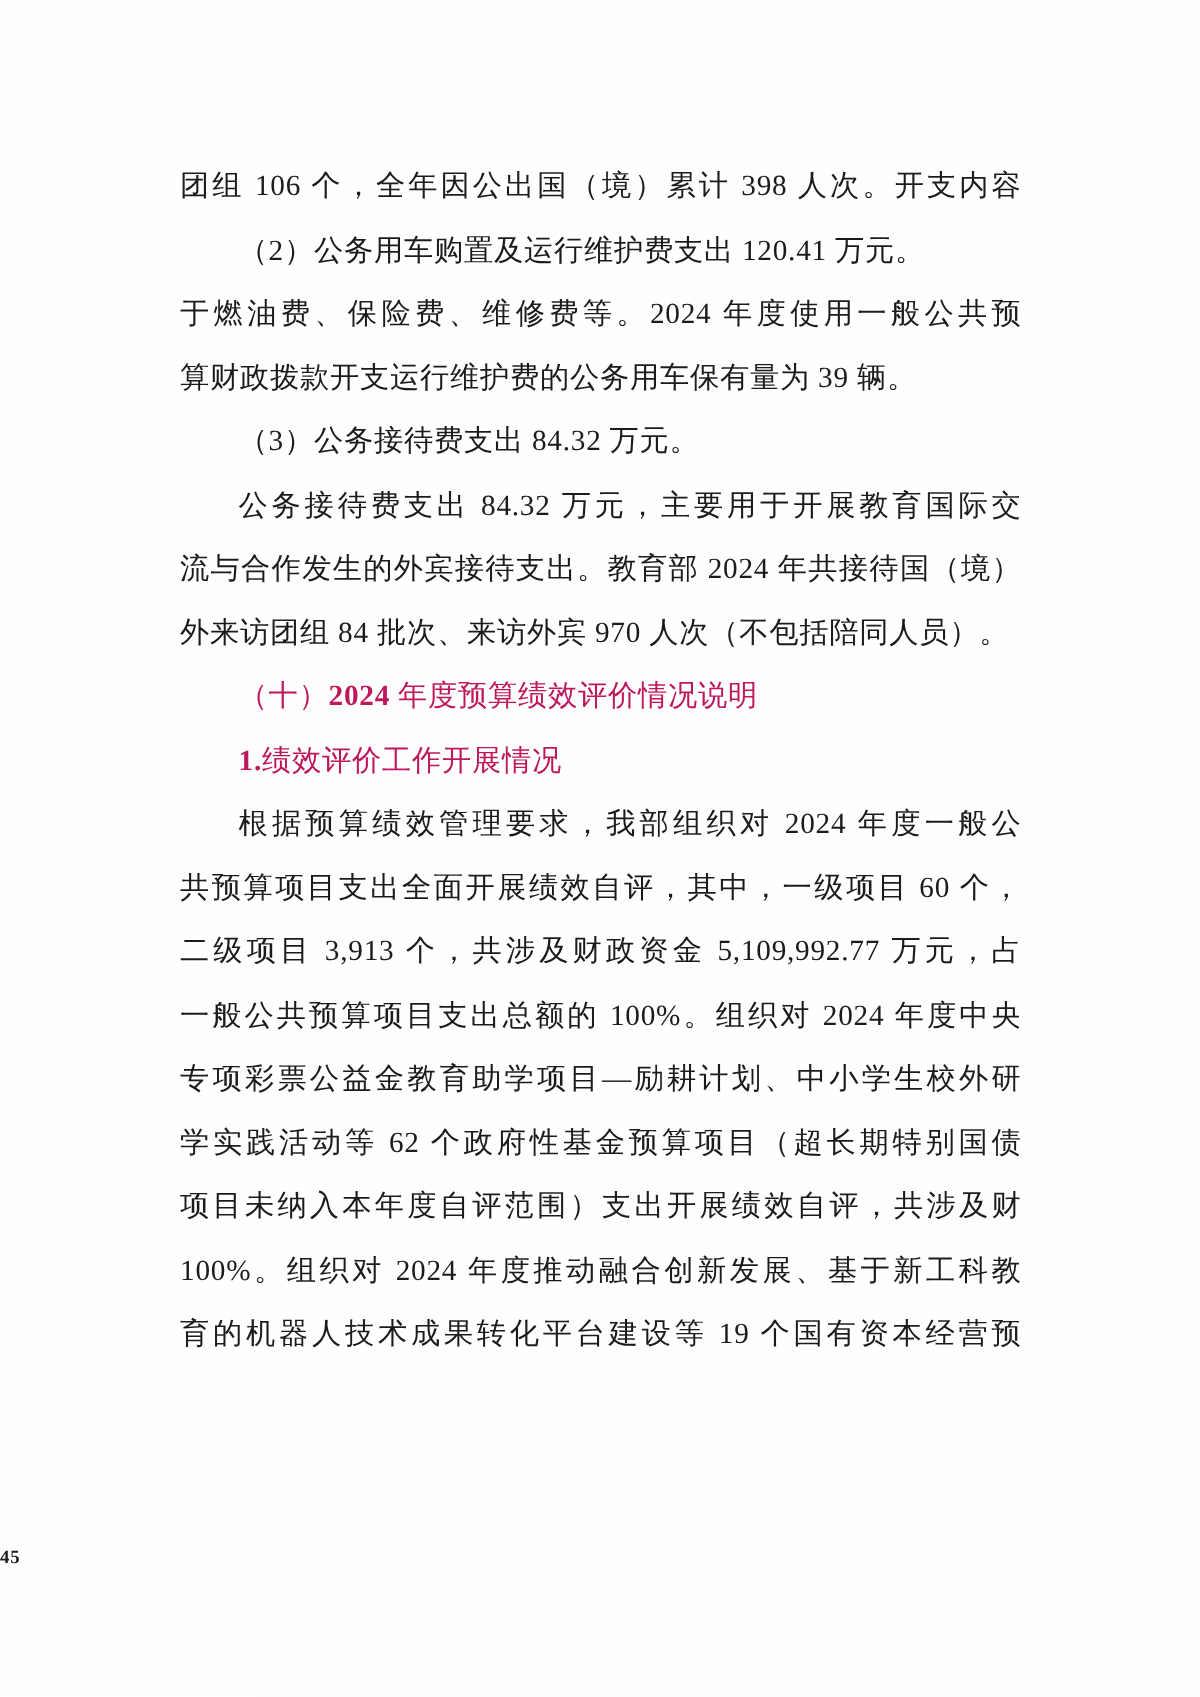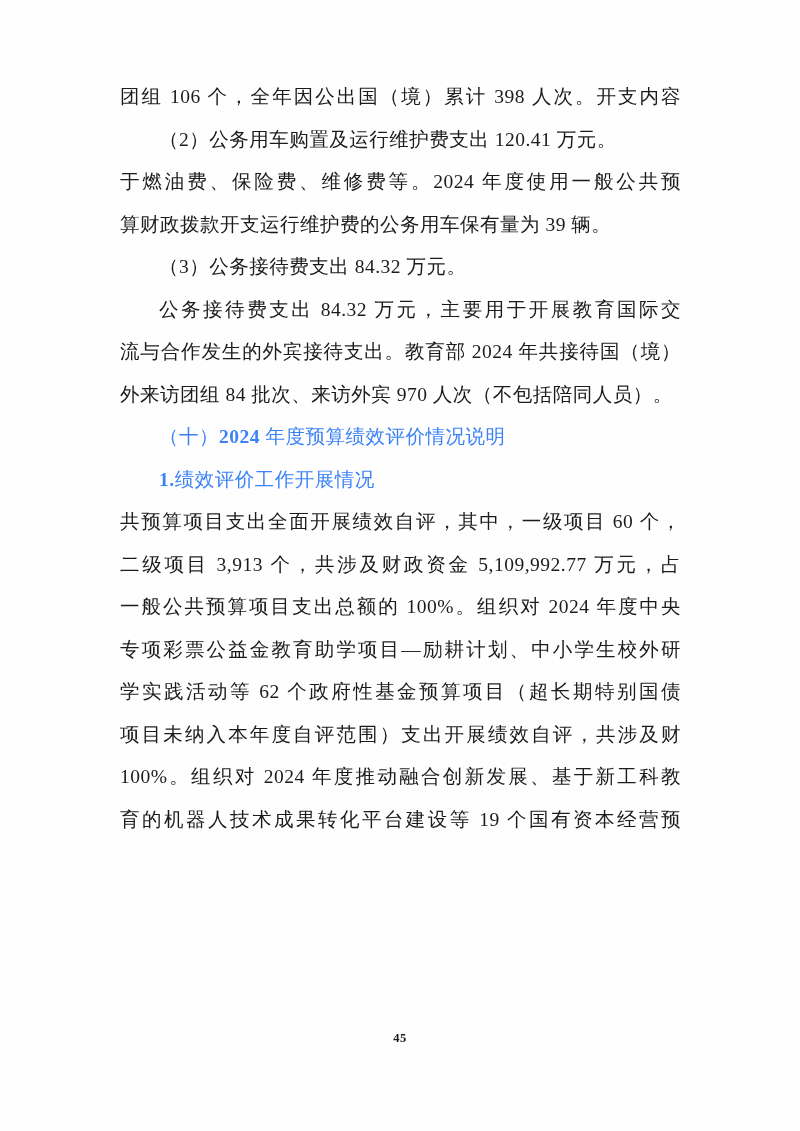--- a/index.html
+++ b/index.html
@@ -12,51 +12,50 @@
     width: 800px;
     height: 1131px;
     background: #fefefe;
     overflow: hidden;
     font-family: "Liberation Serif", "DejaVu Serif", serif;
     color: #1b1b1b;
   }
   .text-block {
     position: absolute;
     left: 120px;
-    top: 76px;
+    top: 104px;
     width: 561px;
   }
   .line {
     font-size: 19.5px;
     line-height: 42.5px;
     height: 42.5px;
     overflow: hidden;
     text-align: justify;
     text-align-last: justify;
     letter-spacing: 0.5px;
   }
   .line.para-end {
     text-align-last: left;
   }
   .line.indent {
     text-indent: 2em;
   }
   .line.heading {
     
-    color: #3b82f6;
+    color: #be185d;
   }
   .line b {
     font-weight: bold;
   }
   .page-number {
     position: absolute;
     top: 1031px;
     left: 0;
     width: 100%;
-    text-align: center;
     font-size: 12.5px;
     font-weight: bold;
     color: #1b1b1b;
     letter-spacing: 0.5px;
   }
 </style>
 </head>
 <body>
 
 <div class="page">
@@ -64,20 +63,21 @@
       <div class="line">团组 106 个，全年因公出国（境）累计 398 人次。开支内容</div>
       <div class="line indent para-end">（2）公务用车购置及运行维护费支出 120.41 万元。</div>
       <div class="line">于燃油费、保险费、维修费等。2024 年度使用一般公共预</div>
       <div class="line para-end">算财政拨款开支运行维护费的公务用车保有量为 39 辆。</div>
       <div class="line indent para-end">（3）公务接待费支出 84.32 万元。</div>
       <div class="line indent">公务接待费支出 84.32 万元，主要用于开展教育国际交</div>
       <div class="line">流与合作发生的外宾接待支出。教育部 2024 年共接待国（境）</div>
       <div class="line para-end">外来访团组 84 批次、来访外宾 970 人次（不包括陪同人员）。</div>
       <div class="line indent para-end heading"><span>（十）</span><b>2024</b><span> 年度预算绩效评价情况说明</span></div>
       <div class="line indent para-end heading"><b>1.</b><span>绩效评价工作开展情况</span></div>
+      <div class="line indent">根据预算绩效管理要求，我部组织对 2024 年度一般公</div>
       <div class="line">共预算项目支出全面开展绩效自评，其中，一级项目 60 个，</div>
       <div class="line">二级项目 3,913 个，共涉及财政资金 5,109,992.77 万元，占</div>
       <div class="line">一般公共预算项目支出总额的 100%。组织对 2024 年度中央</div>
       <div class="line">专项彩票公益金教育助学项目—励耕计划、中小学生校外研</div>
       <div class="line">学实践活动等 62 个政府性基金预算项目（超长期特别国债</div>
       <div class="line">项目未纳入本年度自评范围）支出开展绩效自评，共涉及财</div>
       <div class="line">100%。组织对 2024 年度推动融合创新发展、基于新工科教</div>
       <div class="line">育的机器人技术成果转化平台建设等 19 个国有资本经营预</div>
     </div>
   <div class="page-number">45</div>

